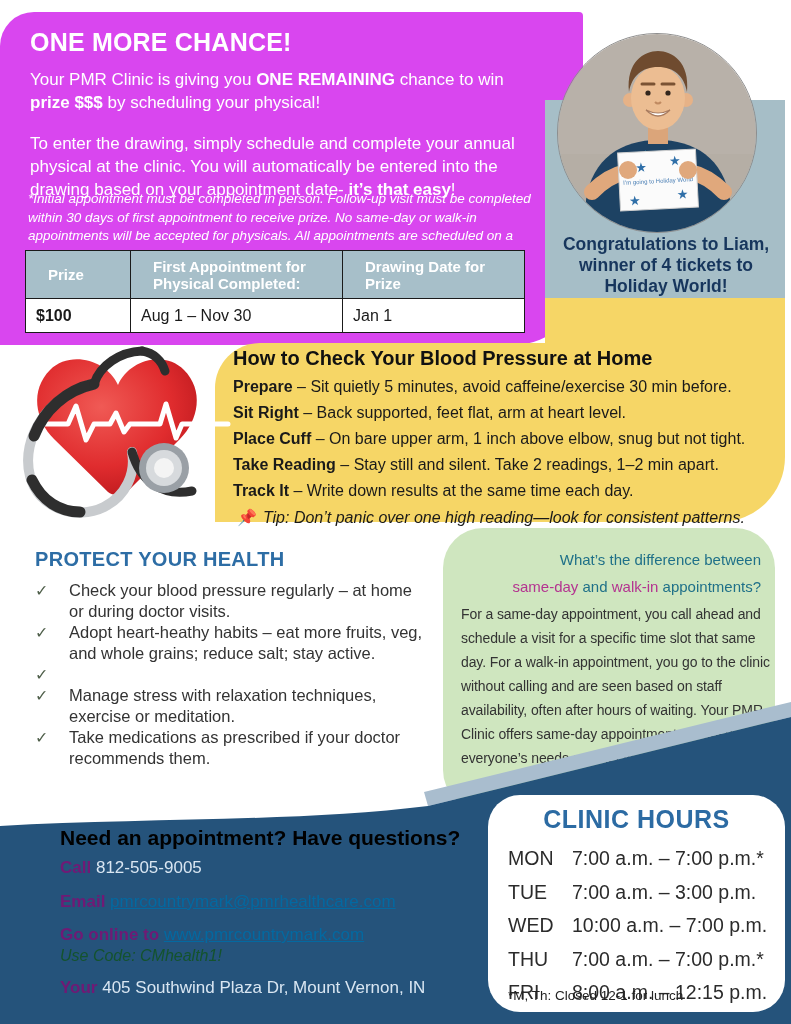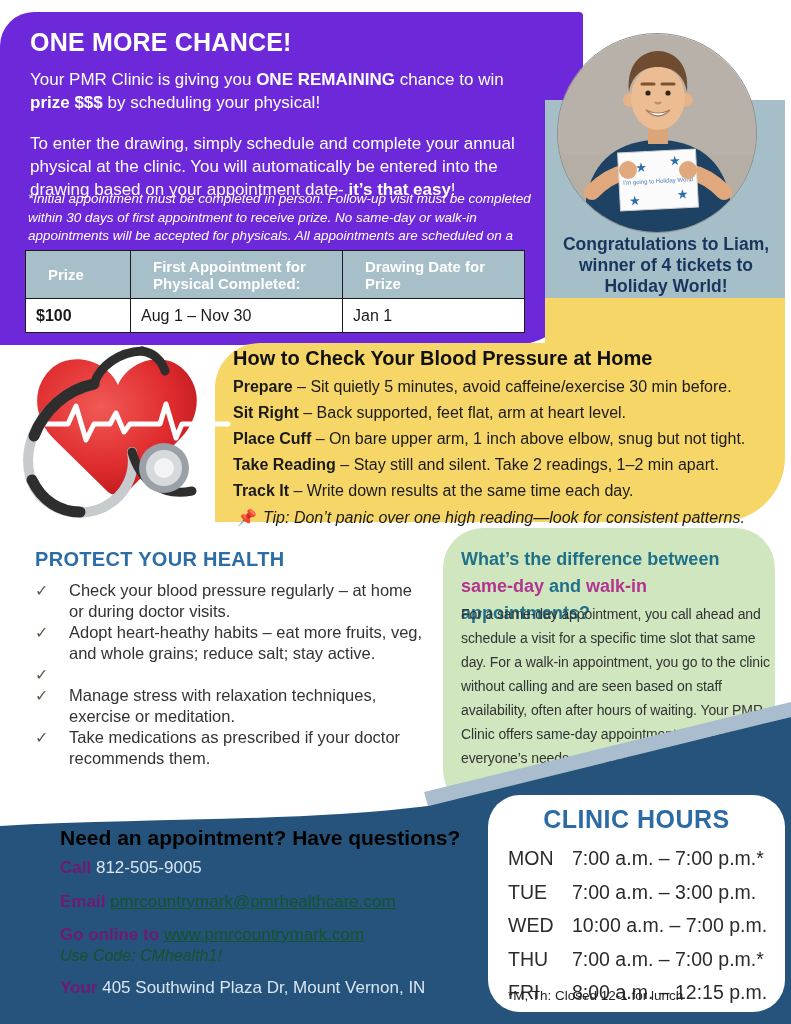--- a/index.html
+++ b/index.html
@@ -1,21 +1,21 @@
 <!DOCTYPE html>
 <html><head>
 <meta charset="utf-8">
 <style>
   * { margin:0; padding:0; box-sizing:border-box; }
   body { background:#e9e9e9; font-family:"Liberation Sans", sans-serif; }
   .page { position:relative; width:791px; height:1024px; background:#ffffff; margin:0 auto; overflow:hidden; }
   .abs { position:absolute; }
 
   
-  .promo { left:0; top:12px; width:583px; height:333px; background:#6d28d9; border-radius:34px 4px 70px 0; color:#fff; }
+  .promo { left:0; top:12px; width:583px; height:333px; background:#d946ef; border-radius:34px 4px 70px 0; color:#fff; }
   .promo-title { position:absolute; left:30px; top:16px; font-size:25px; font-weight:bold; letter-spacing:.2px; }
   .promo-p1 { position:absolute; left:30px; top:56px; width:494px; font-size:17px; line-height:23px; }
   .promo-p2 { position:absolute; left:30px; top:120px; width:500px; font-size:17px; line-height:23px; }
   .promo-fine { position:absolute; left:28px; top:178px; width:505px; font-size:13.5px; line-height:18.5px; font-style:italic; }
 
   
   .prize-table { position:absolute; left:25px; top:238px; width:500px; border-collapse:collapse; background:#fff; }
   .prize-table th { background:#a7bfc9; color:#fff; font-size:15px; font-weight:bold; text-align:left; padding:5px 22px; border:1.5px solid #1a1a1a; height:48px; }
   .prize-table td { font-size:16px; color:#1a1a1a; padding:5px 10px; border:1.5px solid #1a1a1a; height:34px; background:#fff; }
   .prize-amount { color:#3fa047; font-weight:bold;margin-left:24px; }
@@ -36,30 +36,30 @@
 
   
   .protect-title { left:35px; top:548px; font-size:20px; font-weight:bold; color:#2d6da5; letter-spacing:.3px; }
   .protect-list { left:35px; top:580px; width:400px; }
   .protect-item { display:flex; font-size:16.5px; line-height:21px; color:#333; }
   .protect-item .check { width:34px; flex:none; color:#4f5f4a; font-size:16px; }
   .protect-item .ptext { width:360px; }
 
   
   .green-box { left:443px; top:528px; width:332px; height:282px; background:#cfe6bf; border-radius:40px; }
-  .green-title { position:absolute; left:461px; top:546px; width:300px; font-size:18px; font-weight:bold; line-height:27px; color:#1f7088; }
+  .green-title { position:absolute; left:461px; top:546px; width:300px; font-size:15px; font-weight:normal; line-height:27px; color:#1f7088;text-align:right; }
   .green-title .mag { color:#b43390; }
   .green-body { position:absolute; left:461px; top:602px; width:312px; font-size:14px; line-height:24px; color:#333; letter-spacing:-0.1px; }
 
   
   .footer-svg { left:0; top:680px; }
   .foot-head { left:60px; top:826px; font-size:21px; font-weight:bold; color:#000000; }
   .foot-line { position:absolute; left:60px; font-size:17px; color:#d9e6f2; }
   .foot-line b { color:#701a75; font-weight:bold; }
-  .foot-line a { color:#14532d; text-decoration:underline; }
+  .foot-line a { color:#0369a1; text-decoration:underline; }
   .foot-italic { font-style:italic; color:#14532d; font-size:16px; }
 
   
   .clinic-box { left:488px; top:795px; width:297px; height:217px; background:#fff; border-radius:32px; }
   .clinic-title { position:absolute; left:488px; top:805px; width:297px; text-align:center; font-size:25px; font-weight:bold; color:#2c6ba3; letter-spacing:.5px; }
   .clinic-rows { position:absolute; left:508px; top:842px; width:262px; }
   .clinic-row { display:flex; font-size:19.5px; color:#2b2b2b; line-height:33.5px; }
   .clinic-row .day { width:64px; flex:none; }
   .clinic-note { position:absolute; left:508px; top:988px; font-size:13.5px; color:#222; }
 </style>

